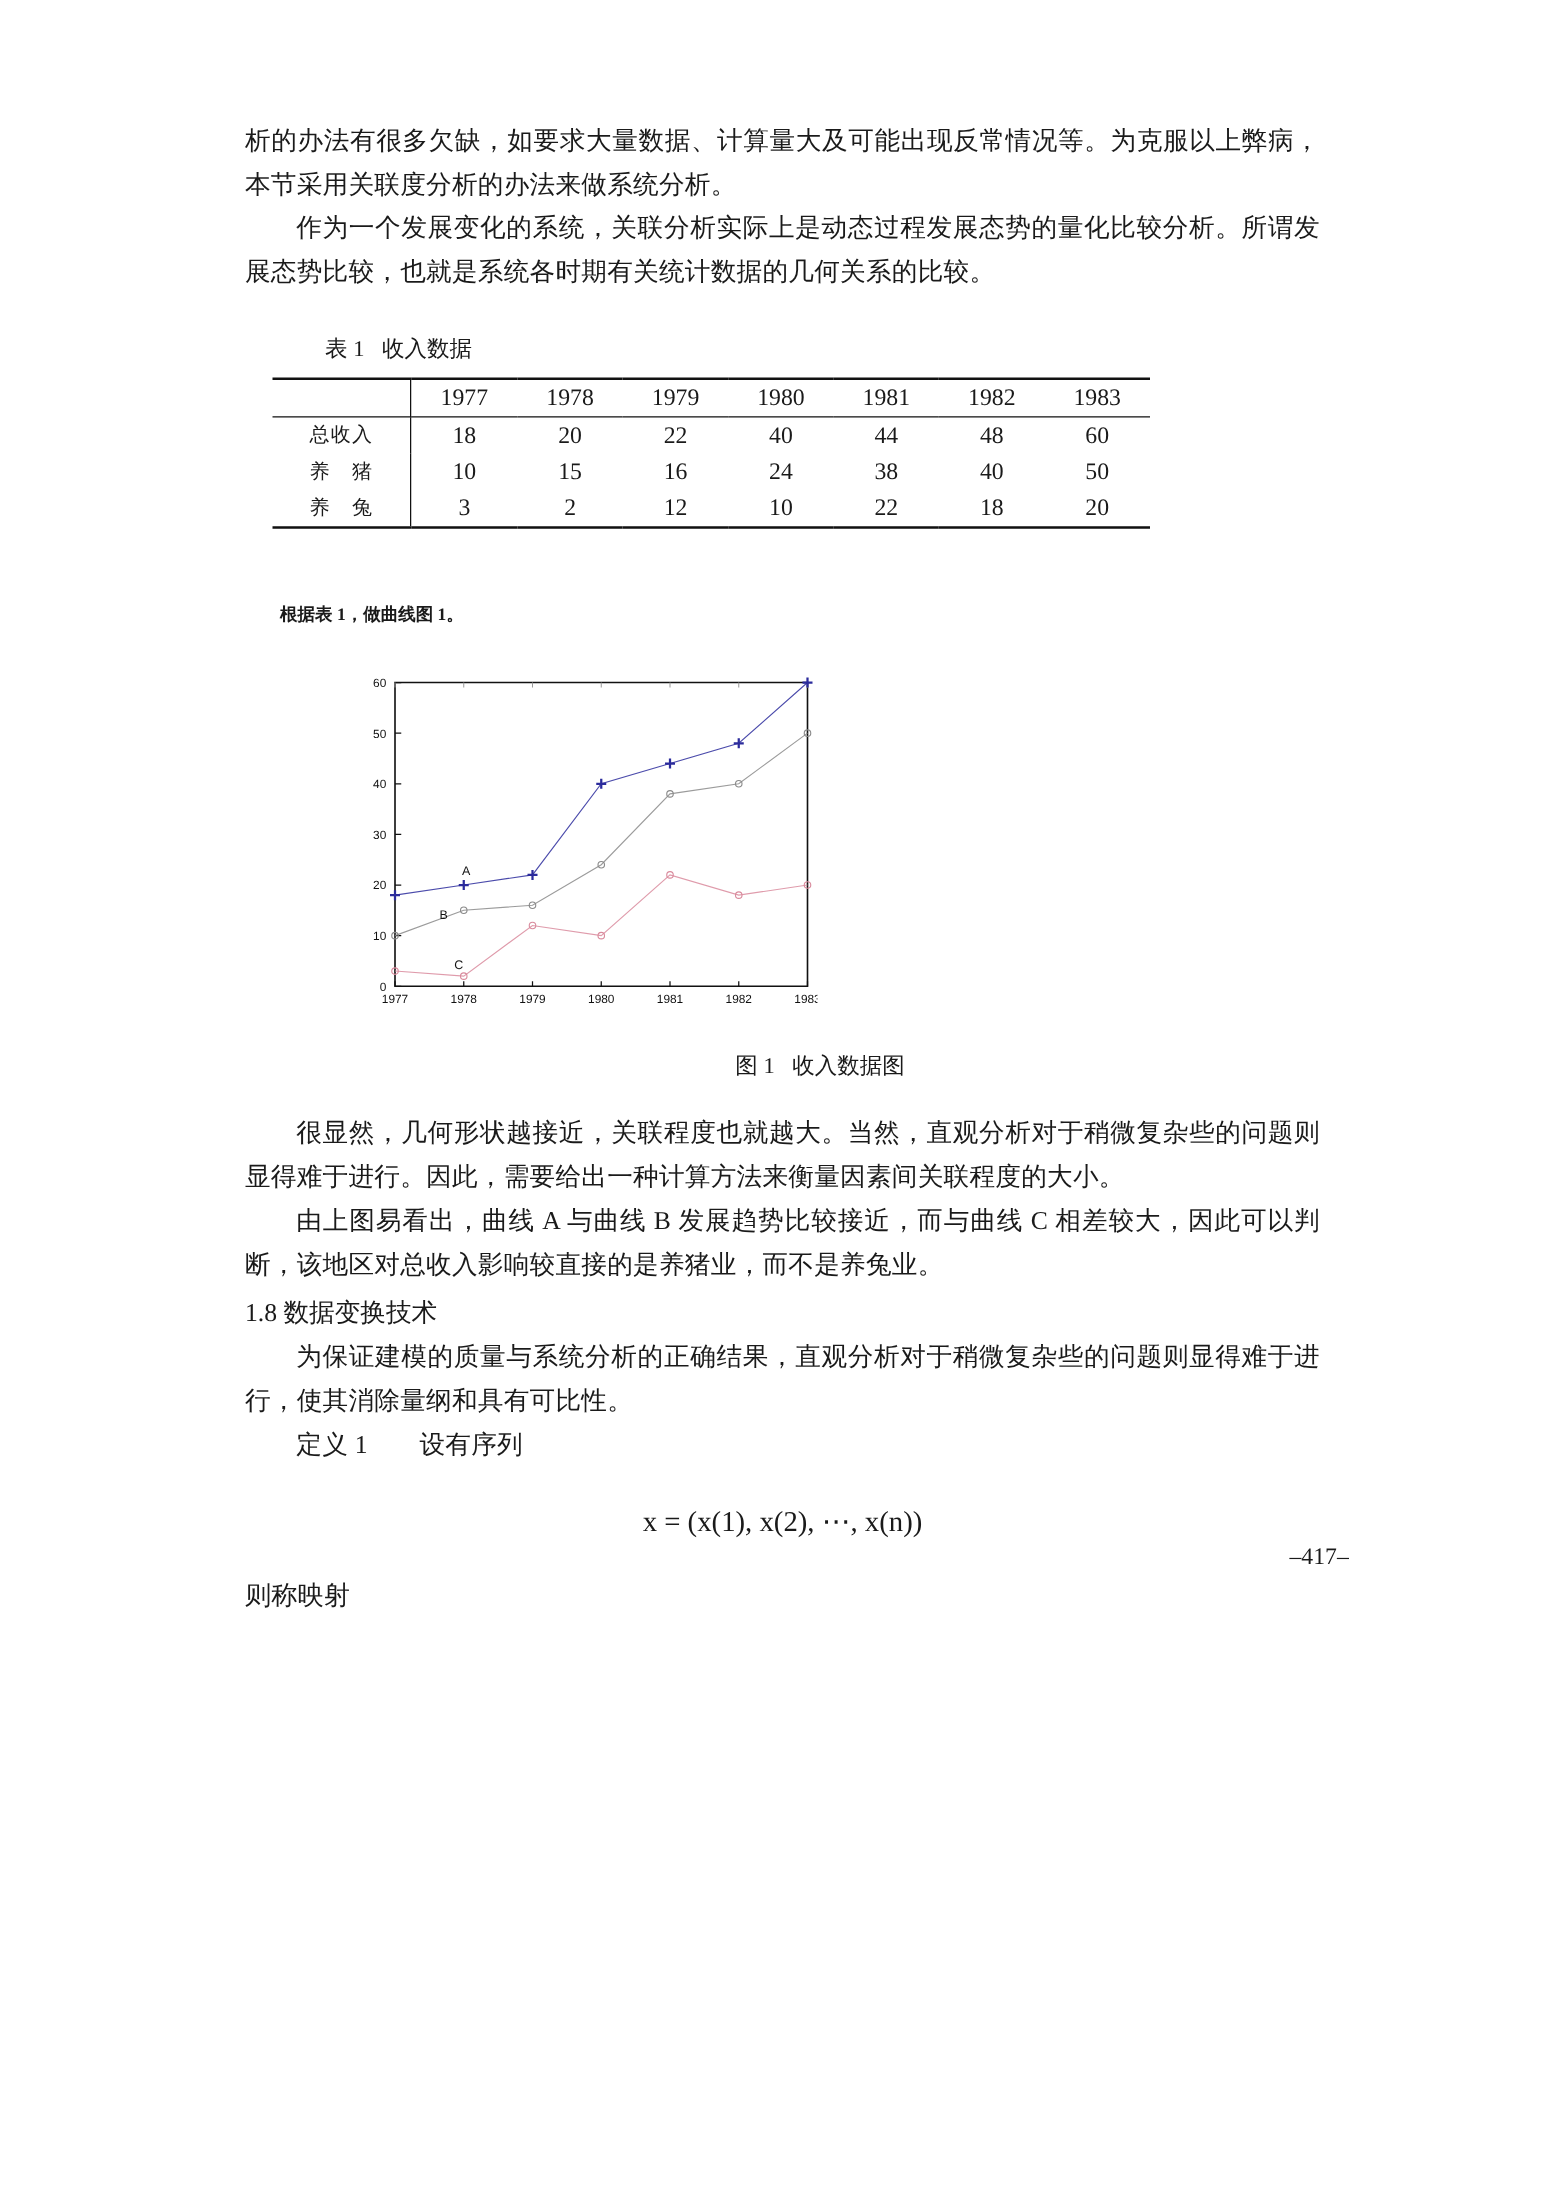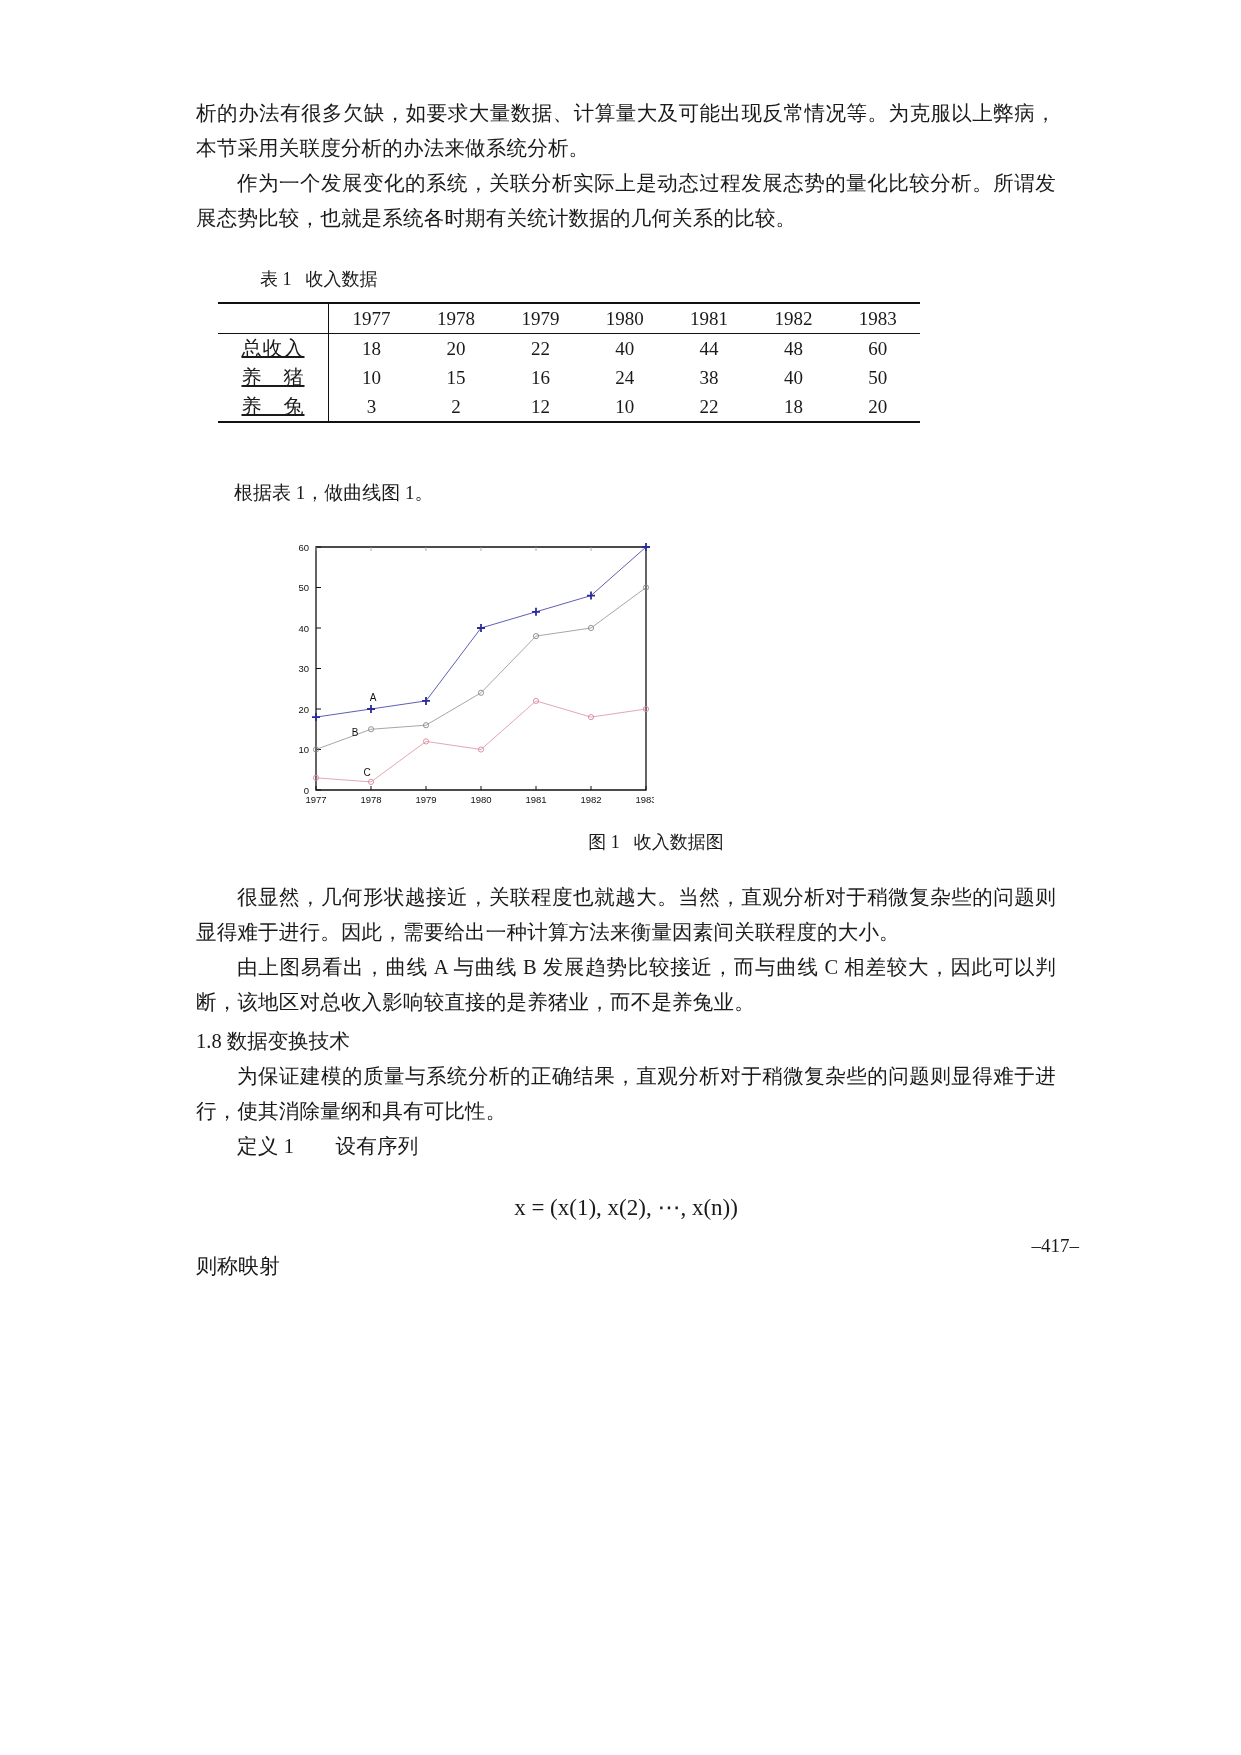--- a/index.html
+++ b/index.html
@@ -66,50 +66,50 @@
     border-top: 2.2px solid #111;
     border-bottom: 1.2px solid #111;
   }
   table.data-table tbody tr:last-child td {
     border-bottom: 2.2px solid #111;
   }
   .rowhead {
     width: 110px;
     border-right: 1.2px solid #111;
     text-align: center;
-    font-size: 20px;
+    font-size: 16px;
     letter-spacing: 1px;
-    text-decoration: underline;
   }
   .corner {
     border-right: 1.2px solid #111;
   }
 
   .after-table {
     margin-top: 52px;
     text-indent: 2em;
-    font-size: 19px;
+    font-size: 14px;
     line-height: 35px;
+    font-weight: bold;
   }
 
   
   .figure-wrap {
     margin-top: 18px;
     position: relative;
     height: 300px;
   }
   .chart {
     position: absolute;
     left: 78px;
     top: 8px;
     width: 380px;
     height: 285px;
   }
   .fig-caption {
-    margin-top: 1px;
+    margin-top: 12px;
     text-align: center;
     font-size: 18px;
     padding-left: 60px;
   }
   .fig-caption .cap-gap { display:inline-block; width: 14px; }
 
   .para-block p {
     margin: 0;
   }
   .section-head {

